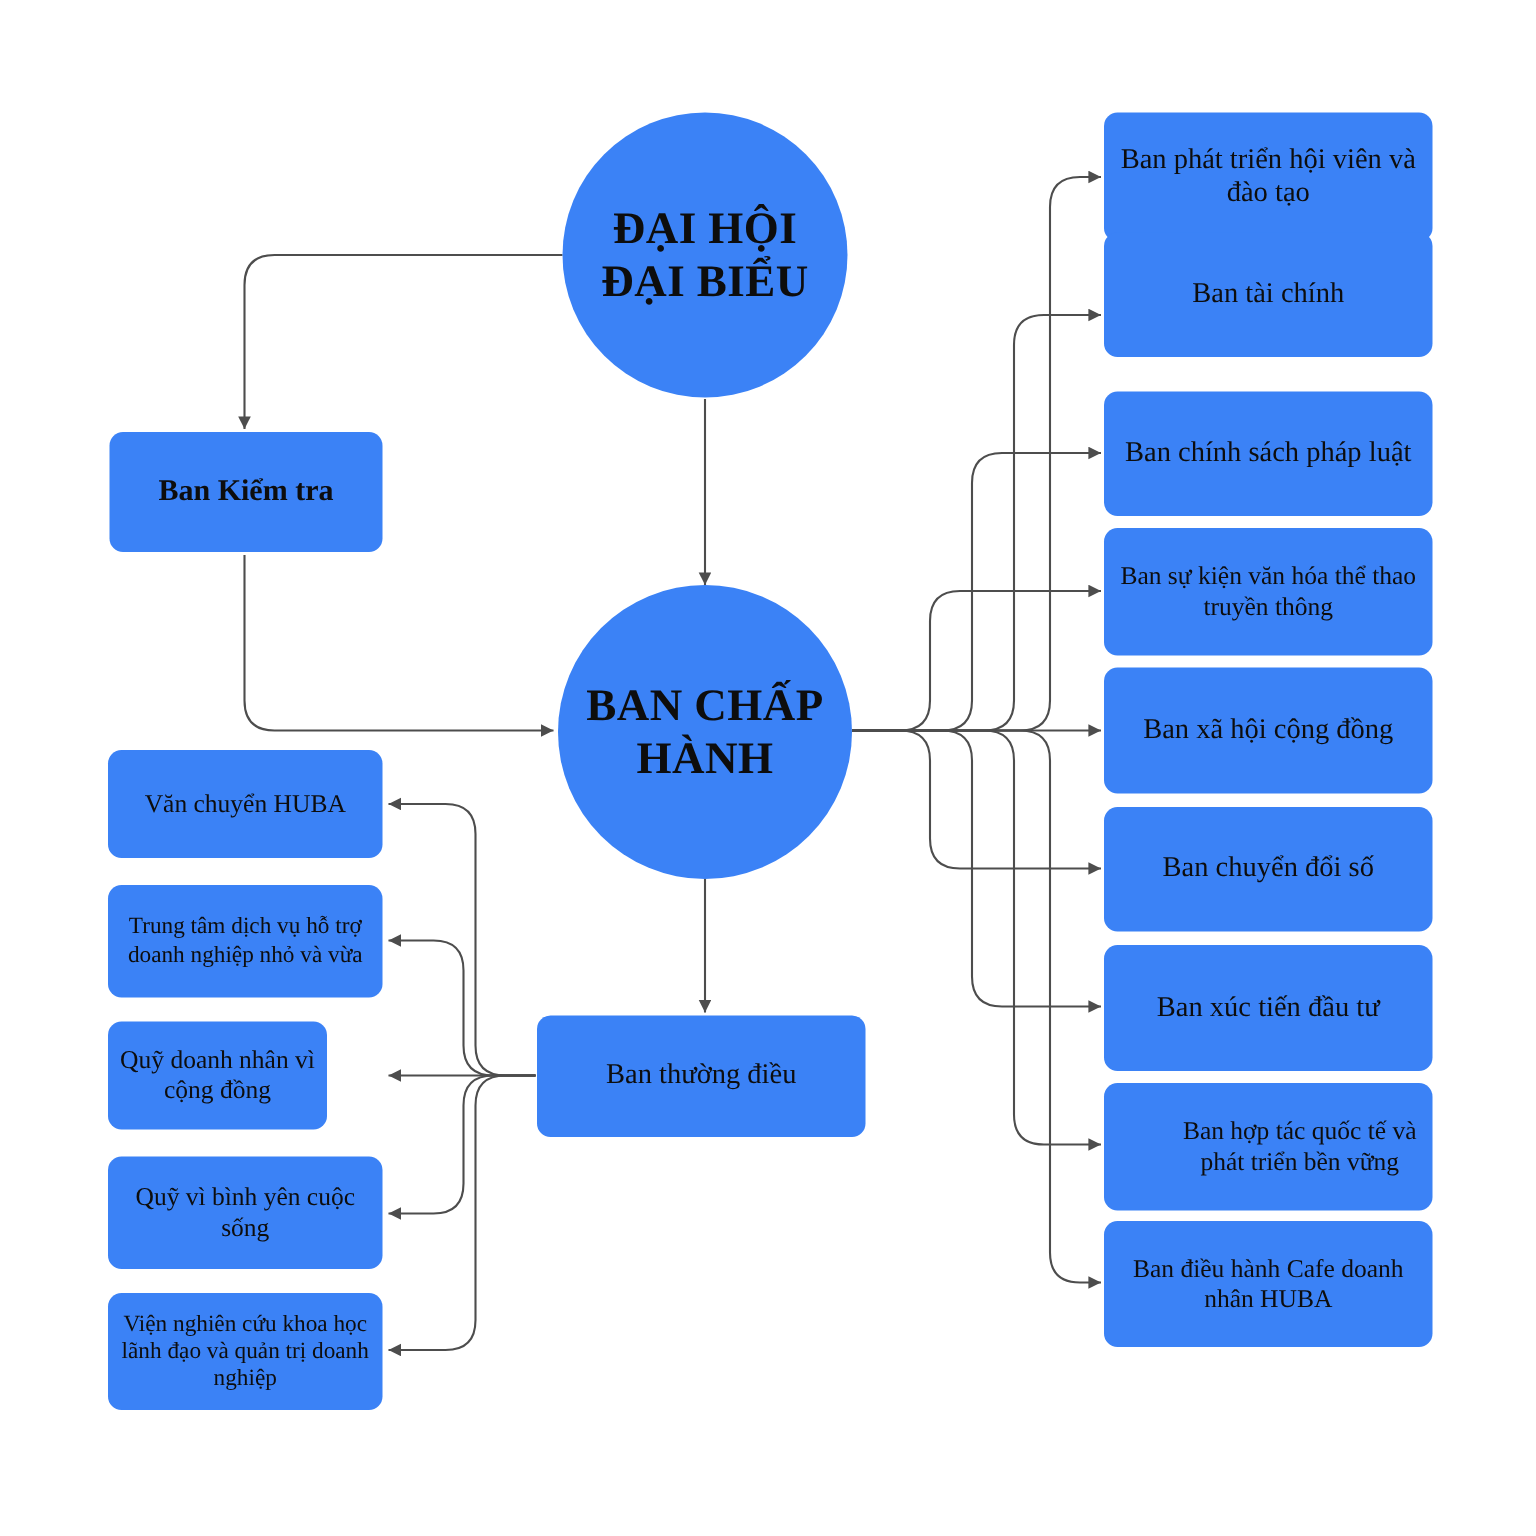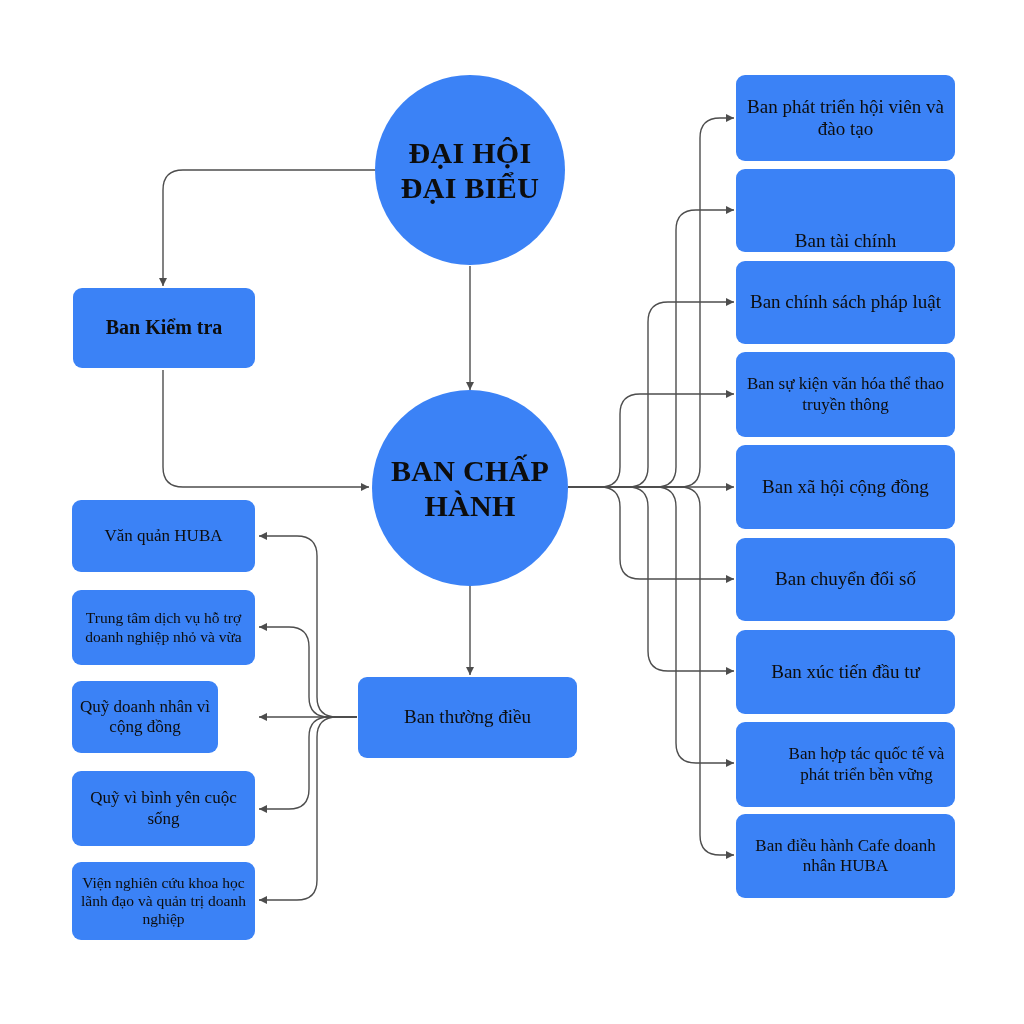--- a/index.html
+++ b/index.html
@@ -71,39 +71,39 @@
 
   <div class="node box" style="left:73px;top:288px;width:182px;height:80px;">
     <span class="label box-label bold">Ban Kiểm tra</span>
   </div>
 
   <div class="node box" style="left:358px;top:677px;width:219px;height:81px;">
     <span class="label box-label">Ban thường điều</span>
   </div>
 
   <div class="node box" style="left:72px;top:500px;width:183px;height:72px;">
-    <span class="label box-label sm">Văn quản HUBA</span>
+    <span class="label box-label sm">Văn chuyển HUBA</span>
   </div>
   <div class="node box" style="left:72px;top:590px;width:183px;height:75px;">
     <span class="label box-label xs">Trung tâm dịch vụ hỗ trợ doanh nghiệp nhỏ và vừa</span>
   </div>
   <div class="node box" style="left:72px;top:681px;width:146px;height:72px;">
     <span class="label box-label sm">Quỹ doanh nhân vì cộng đồng</span>
   </div>
   <div class="node box" style="left:72px;top:771px;width:183px;height:75px;">
     <span class="label box-label sm">Quỹ vì bình yên cuộc sống</span>
   </div>
   <div class="node box" style="left:72px;top:862px;width:183px;height:78px;">
     <span class="label box-label xs">Viện nghiên cứu khoa học lãnh đạo và quản trị doanh nghiệp</span>
   </div>
 
   <div class="node box" style="left:736px;top:75px;width:219px;height:86px;">
     <span class="label box-label">Ban phát triển hội viên và đào tạo</span>
   </div>
-  <div class="node box" style="left:736px;top:169px;width:219px;height:83px;align-items:flex-end;">
+  <div class="node box" style="left:736px;top:155px;width:219px;height:83px;">
     <span class="label box-label">Ban tài chính</span>
   </div>
   <div class="node box" style="left:736px;top:261px;width:219px;height:83px;">
     <span class="label box-label">Ban chính sách pháp luật</span>
   </div>
   <div class="node box" style="left:736px;top:352px;width:219px;height:85px;">
     <span class="label box-label sm">Ban sự kiện văn hóa thể thao truyền thông</span>
   </div>
   <div class="node box" style="left:736px;top:445px;width:219px;height:84px;">
     <span class="label box-label">Ban xã hội cộng đồng</span>

